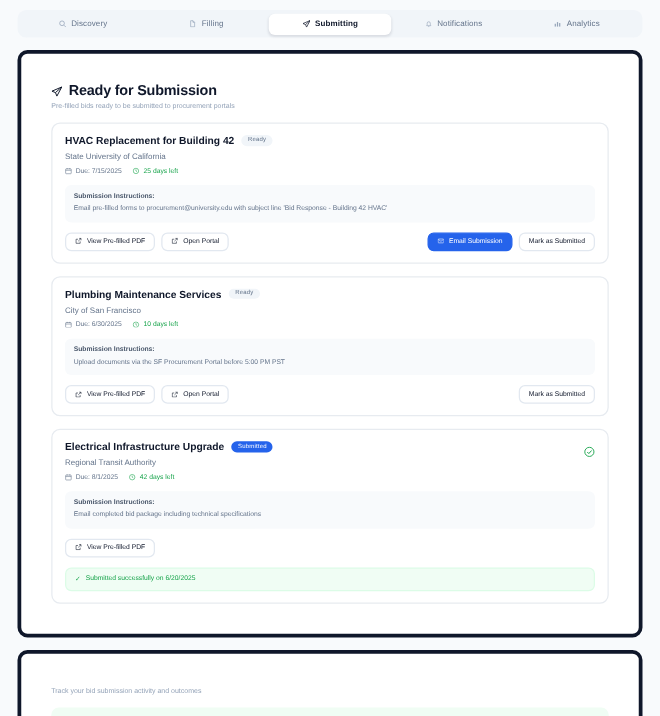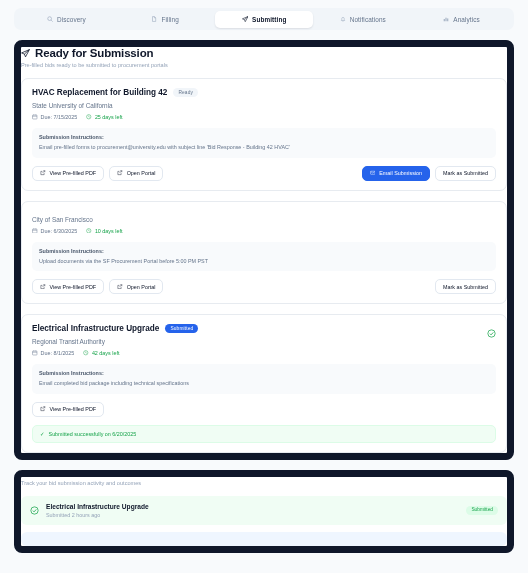--- a/index.html
+++ b/index.html
@@ -27,23 +27,23 @@
     font-size: 6.4px; color: #64748b; letter-spacing: .1px;
     white-space: nowrap;
   }
   .tab.active { background: #ffffff; color: #0f172a; font-weight: bold;
     box-shadow: 0 1px 2px rgba(15,23,42,.10); }
   .tab svg { display: block; }
 
   
   .panel {
     background: #ffffff;
-    border: 7px solid #0f172a;
+    border: 3px solid #0f172a;
     border-radius: 8px;
-    padding: 0;
+    padding: 24px;
     margin-bottom: 10px;
   }
   .panel-title {
     display: flex; align-items: center; gap: 5px;
     font-size: 11.5px; font-weight: bold; color: #0f172a; letter-spacing: -.15px;
   }
   .panel-sub { font-size: 5.6px; color: #94a3b8; margin-top: 3px; }
 
   
   .card {
@@ -214,20 +214,26 @@
           </svg>
           <span>Email Submission</span>
         </button>
         <button class="btn">
           <span>Mark as Submitted</span>
         </button>
       </div>
     </div>
 
     <div class="card">
+      <div class="card-head">
+        <div class="card-titlerow">
+          <span class="card-title">Plumbing Maintenance Services</span>
+          <span class="badge badge-ready">Ready</span>
+        </div>
+      </div>
       <div class="card-org">City of San Francisco</div>
       <div class="meta-row">
         <span class="meta">
           <svg width="5.5" height="5.5" viewBox="0 0 16 16">
             <rect x="1.5" y="3" width="13" height="11.5" rx="1.5" fill="none" stroke="#64748b" stroke-width="1.3"></rect>
             <line x1="1.5" y1="6.5" x2="14.5" y2="6.5" stroke="#64748b" stroke-width="1.3"></line>
             <line x1="5" y1="1.3" x2="5" y2="4" stroke="#64748b" stroke-width="1.3"></line>
             <line x1="11" y1="1.3" x2="11" y2="4" stroke="#64748b" stroke-width="1.3"></line>
           </svg>
           <span>Due: 6/30/2025</span>

